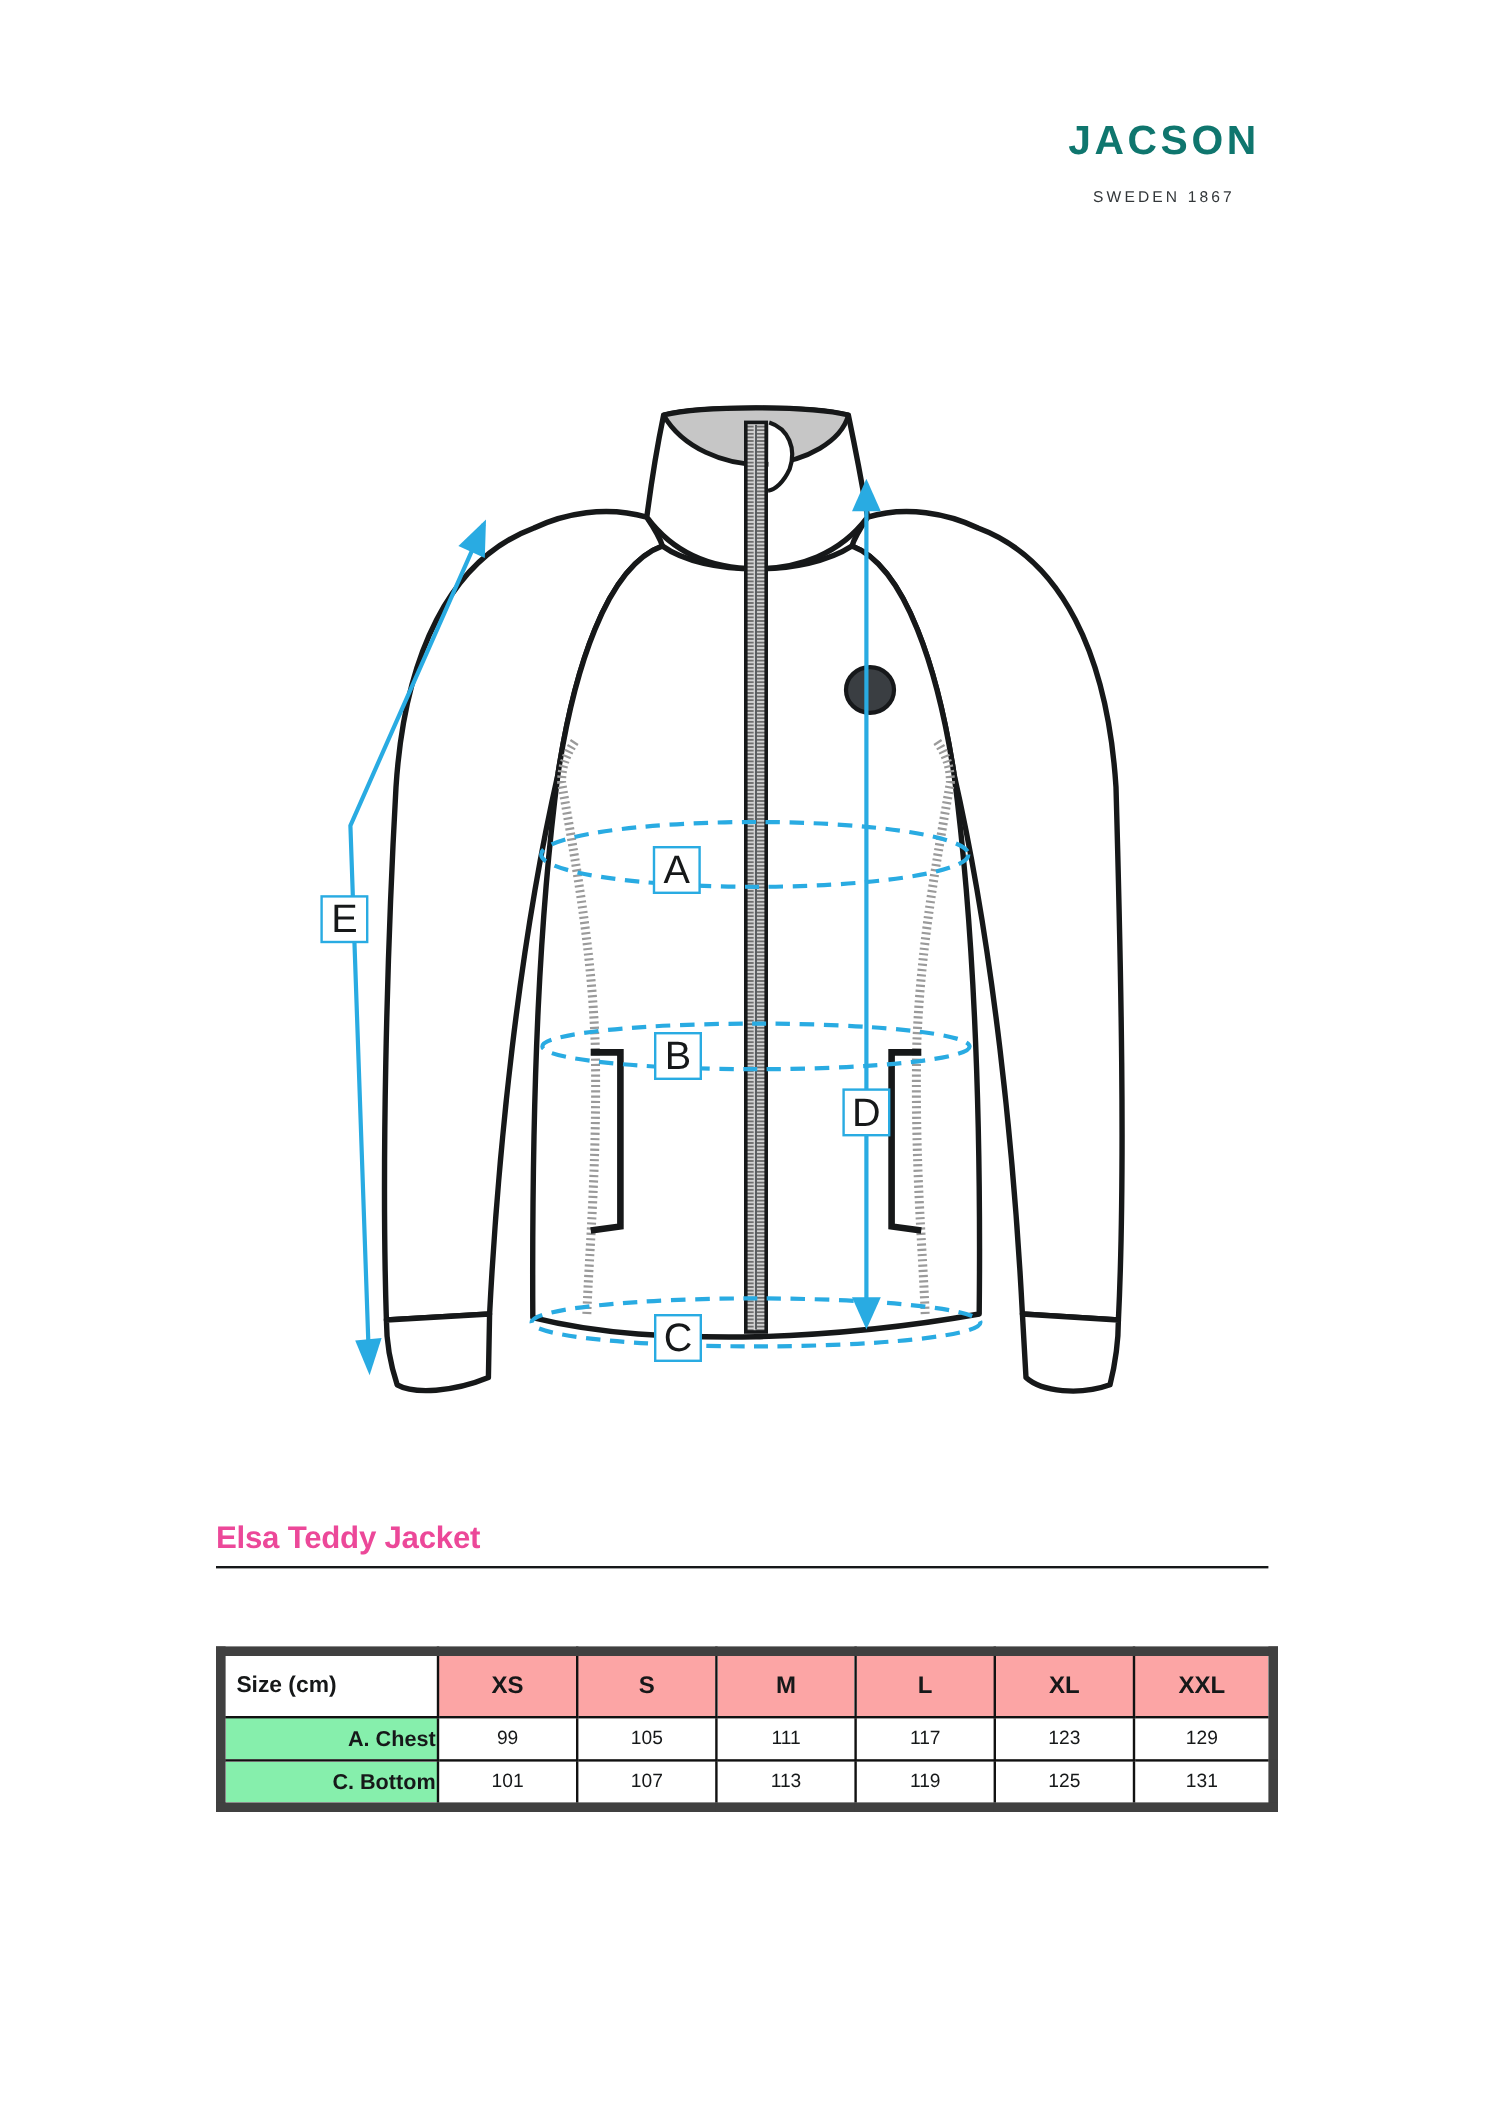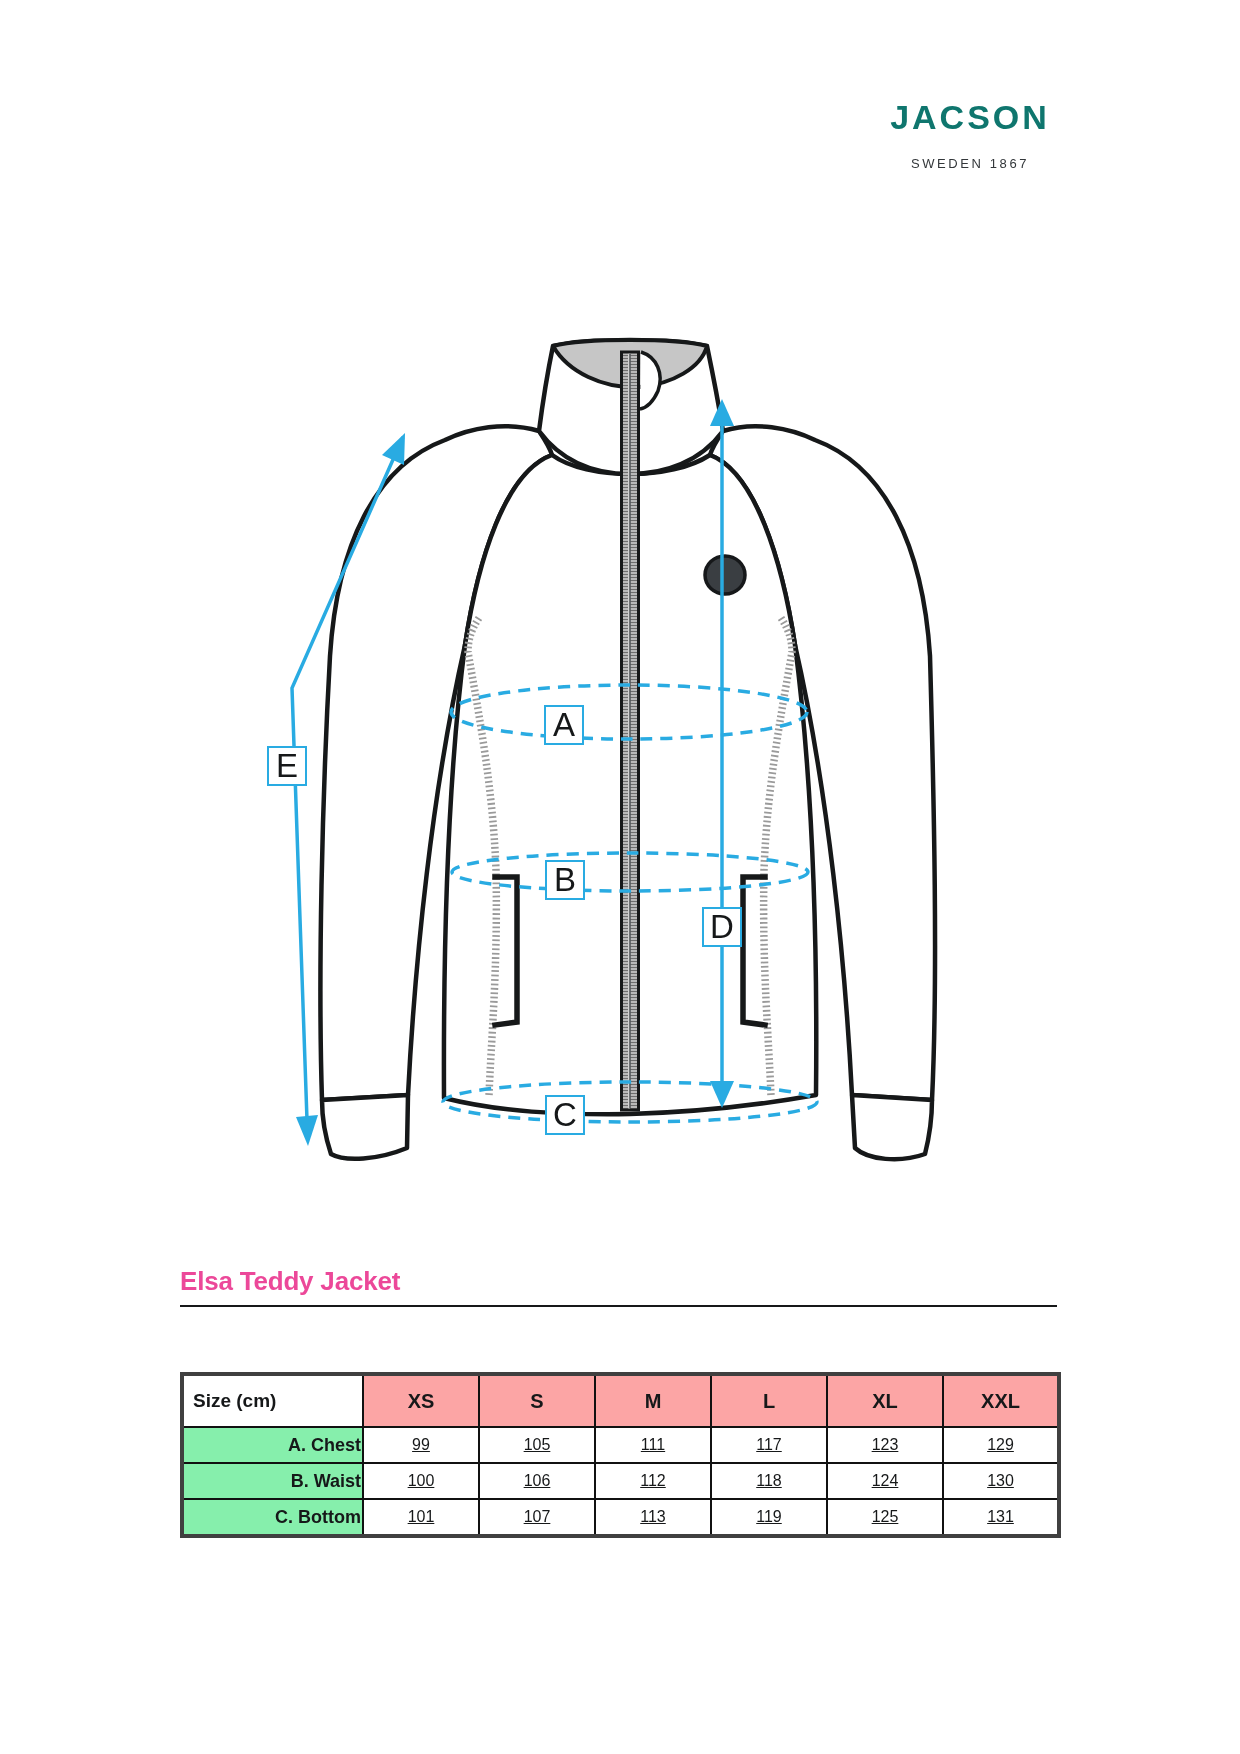--- a/index.html
+++ b/index.html
@@ -12,30 +12,30 @@
   .brand-name{font-size:34px;font-weight:700;letter-spacing:3px;color:#0f766e;line-height:1;}
   .brand-tagline{font-size:13px;font-weight:400;letter-spacing:2.6px;color:#33373a;margin-top:22px;}
   
   .diagram-svg{position:absolute;left:0;top:0;width:1240px;height:1754px;}
   .callout-letter{font-family:"Liberation Sans",sans-serif;font-size:33px;fill:#161819;}
   
   .product-title{position:absolute;left:180px;top:1266px;font-size:26px;font-weight:700;letter-spacing:-0.2px;color:#ec4899;}
   .title-rule{position:absolute;left:180px;top:1305px;width:877px;height:2px;background:#161819;}
   
   .size-table-wrap{position:absolute;left:180px;top:1372px;}
-  table.size-table{border-collapse:collapse;table-layout:fixed;width:877px;border:4px solid #404040;}
+  table.size-table{border-collapse:collapse;table-layout:fixed;width:877px;border:8px solid #404040;}
   table.size-table td{border:2px solid #111;overflow:hidden;white-space:nowrap;}
   .col-label{width:181px;}
   .col-size{width:116px;}
   tr.hdr td{height:48px;}
   tr.datarow td{height:32px;}
   td.size-cm{background:#ffffff;font-size:19px;font-weight:700;padding-left:9px;text-align:left;}
   td.size-head{background:#fca5a5;font-size:20px;font-weight:700;text-align:center;}
   td.row-label{background:#86efac;font-size:18px;font-weight:700;padding-left:9px;text-align:right;}
-  td.val{background:#ffffff;font-size:16px;font-weight:400;text-align:center;text-decoration:underline;}
+  td.val{background:#ffffff;font-size:16px;font-weight:400;text-align:center;}
 </style>
 </head>
 <body>
 
 <div class="brand-block">
   <div class="brand-name">JACSON</div>
   <div class="brand-tagline">SWEDEN 1867</div>
 </div>
 
 <svg class="diagram-svg" viewBox="0 0 1240 1754" aria-hidden="true">
@@ -138,29 +138,20 @@
       <tr class="datarow">
         <td class="row-label">A. Chest</td>
         <td class="val">99</td>
         <td class="val">105</td>
         <td class="val">111</td>
         <td class="val">117</td>
         <td class="val">123</td>
         <td class="val">129</td>
       </tr>
       <tr class="datarow">
-        <td class="row-label">B. Waist</td>
-        <td class="val">100</td>
-        <td class="val">106</td>
-        <td class="val">112</td>
-        <td class="val">118</td>
-        <td class="val">124</td>
-        <td class="val">130</td>
-      </tr>
-      <tr class="datarow">
         <td class="row-label">C. Bottom</td>
         <td class="val">101</td>
         <td class="val">107</td>
         <td class="val">113</td>
         <td class="val">119</td>
         <td class="val">125</td>
         <td class="val">131</td>
       </tr>
     </tbody>
   </table>

